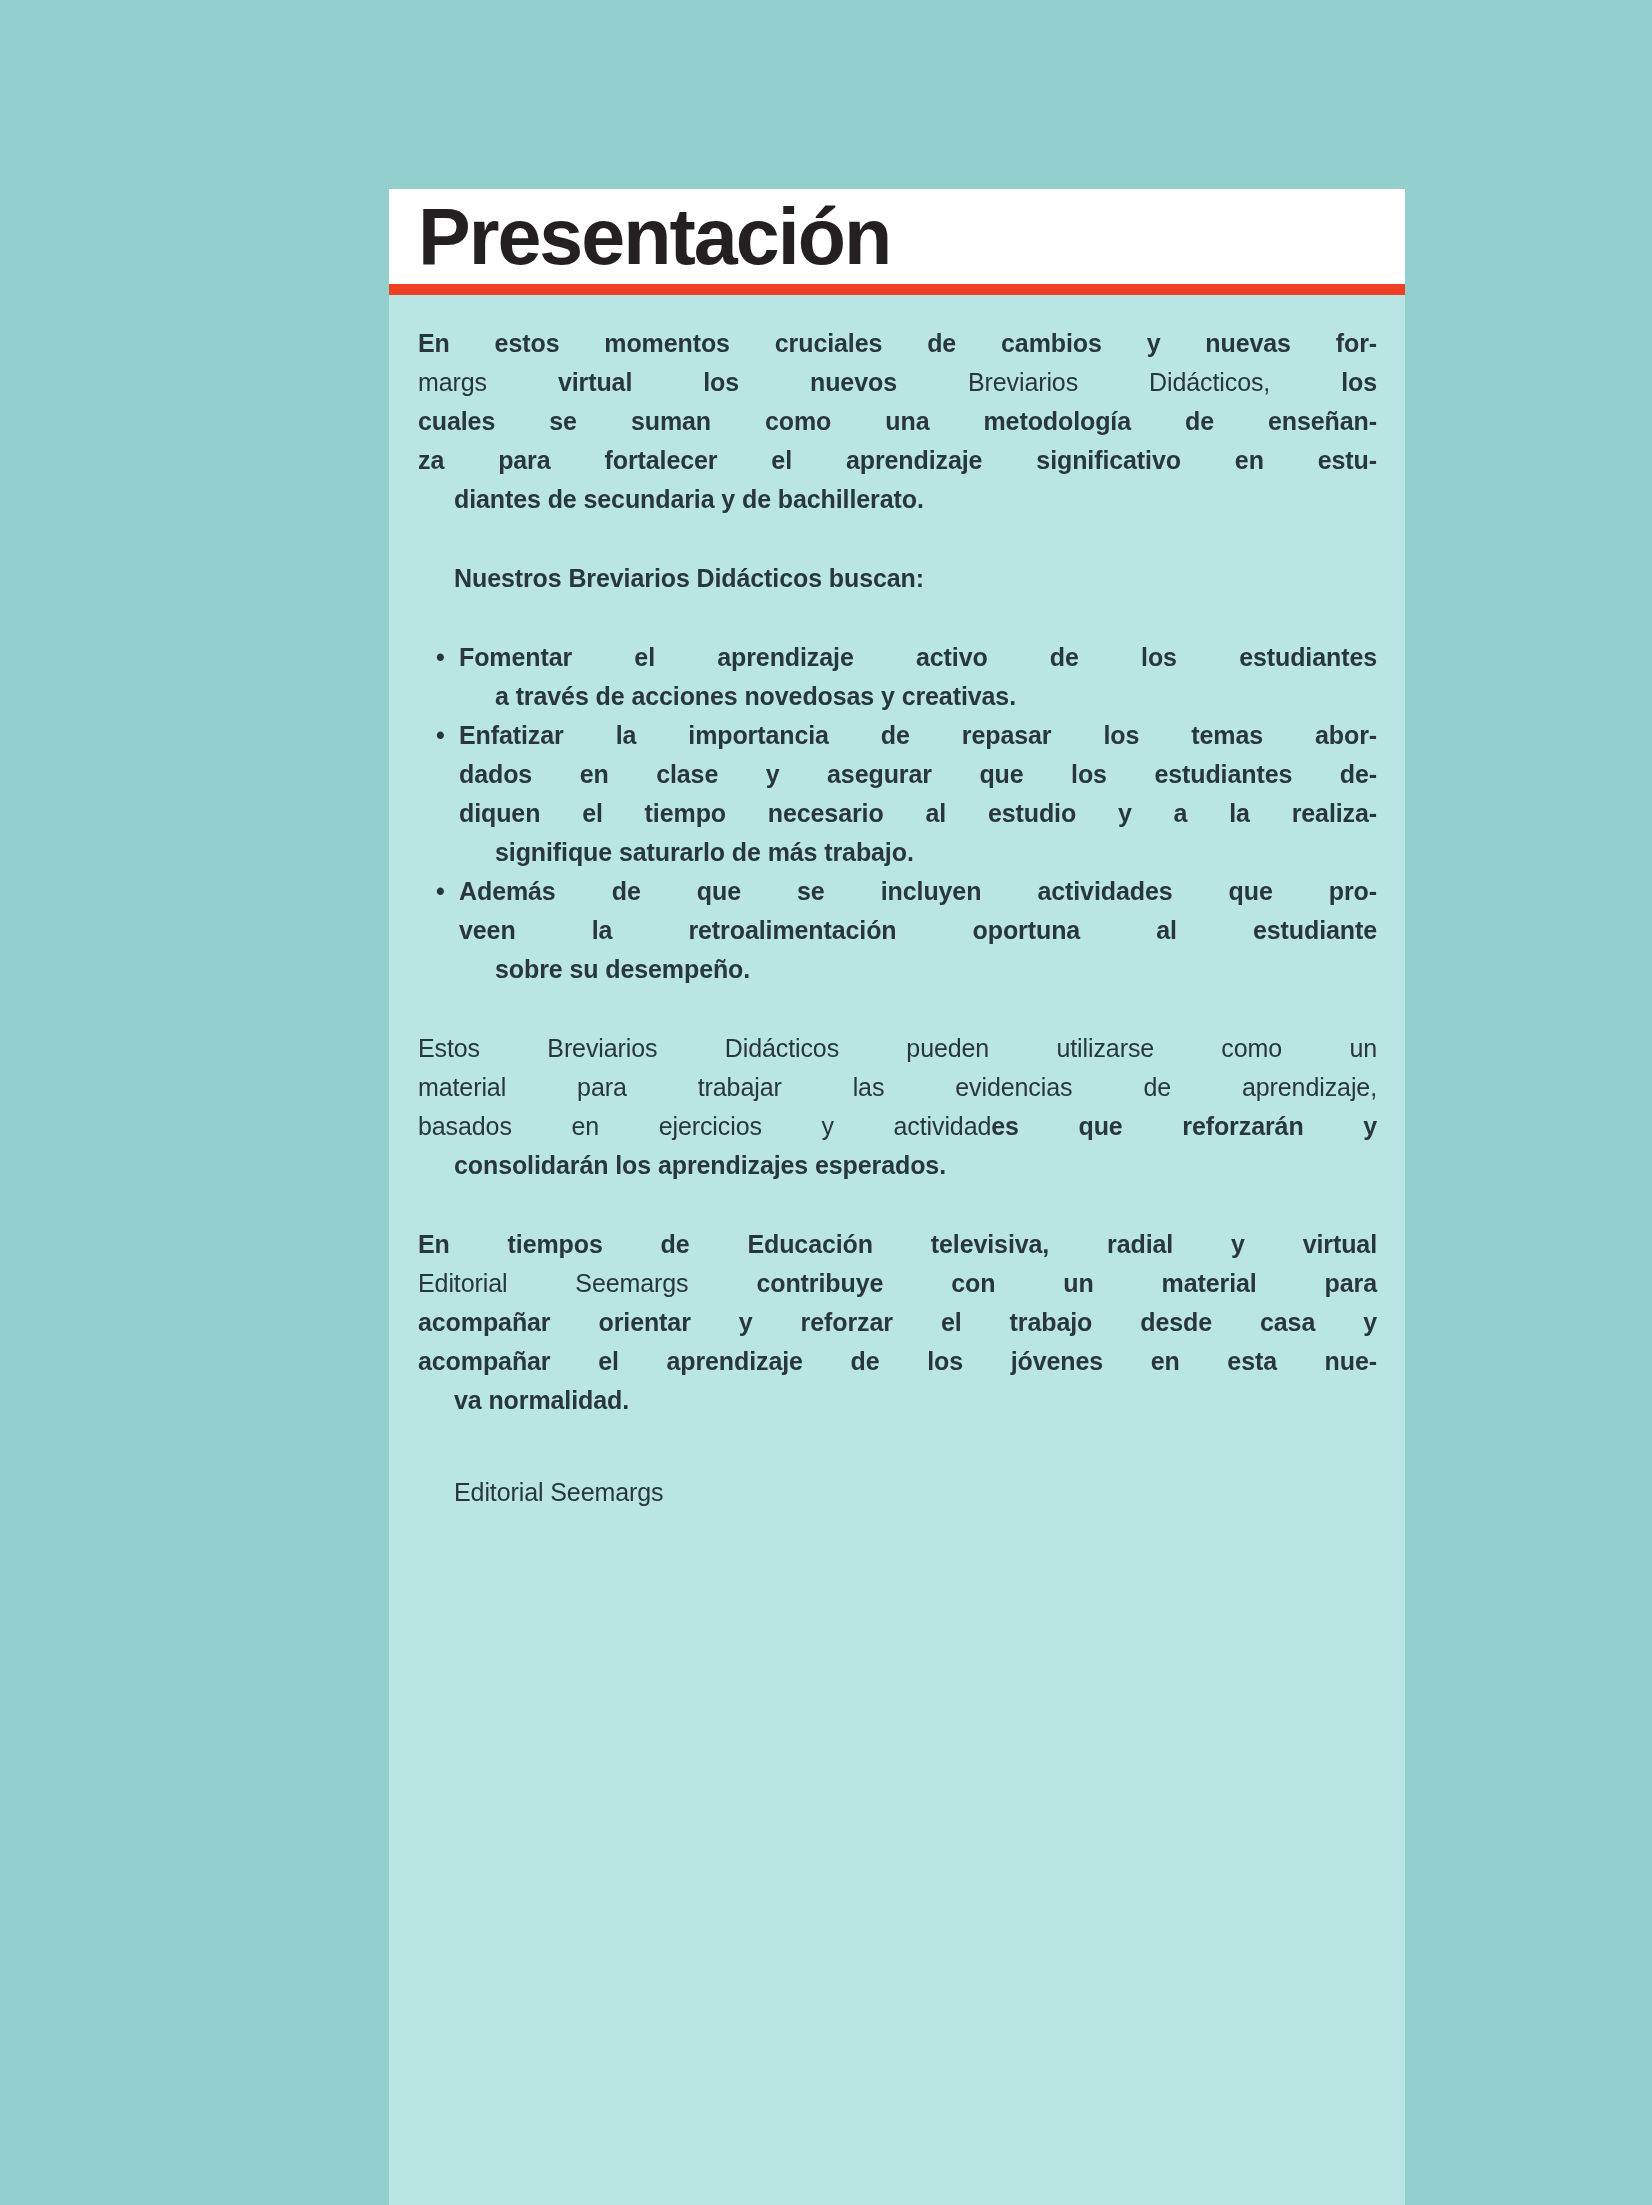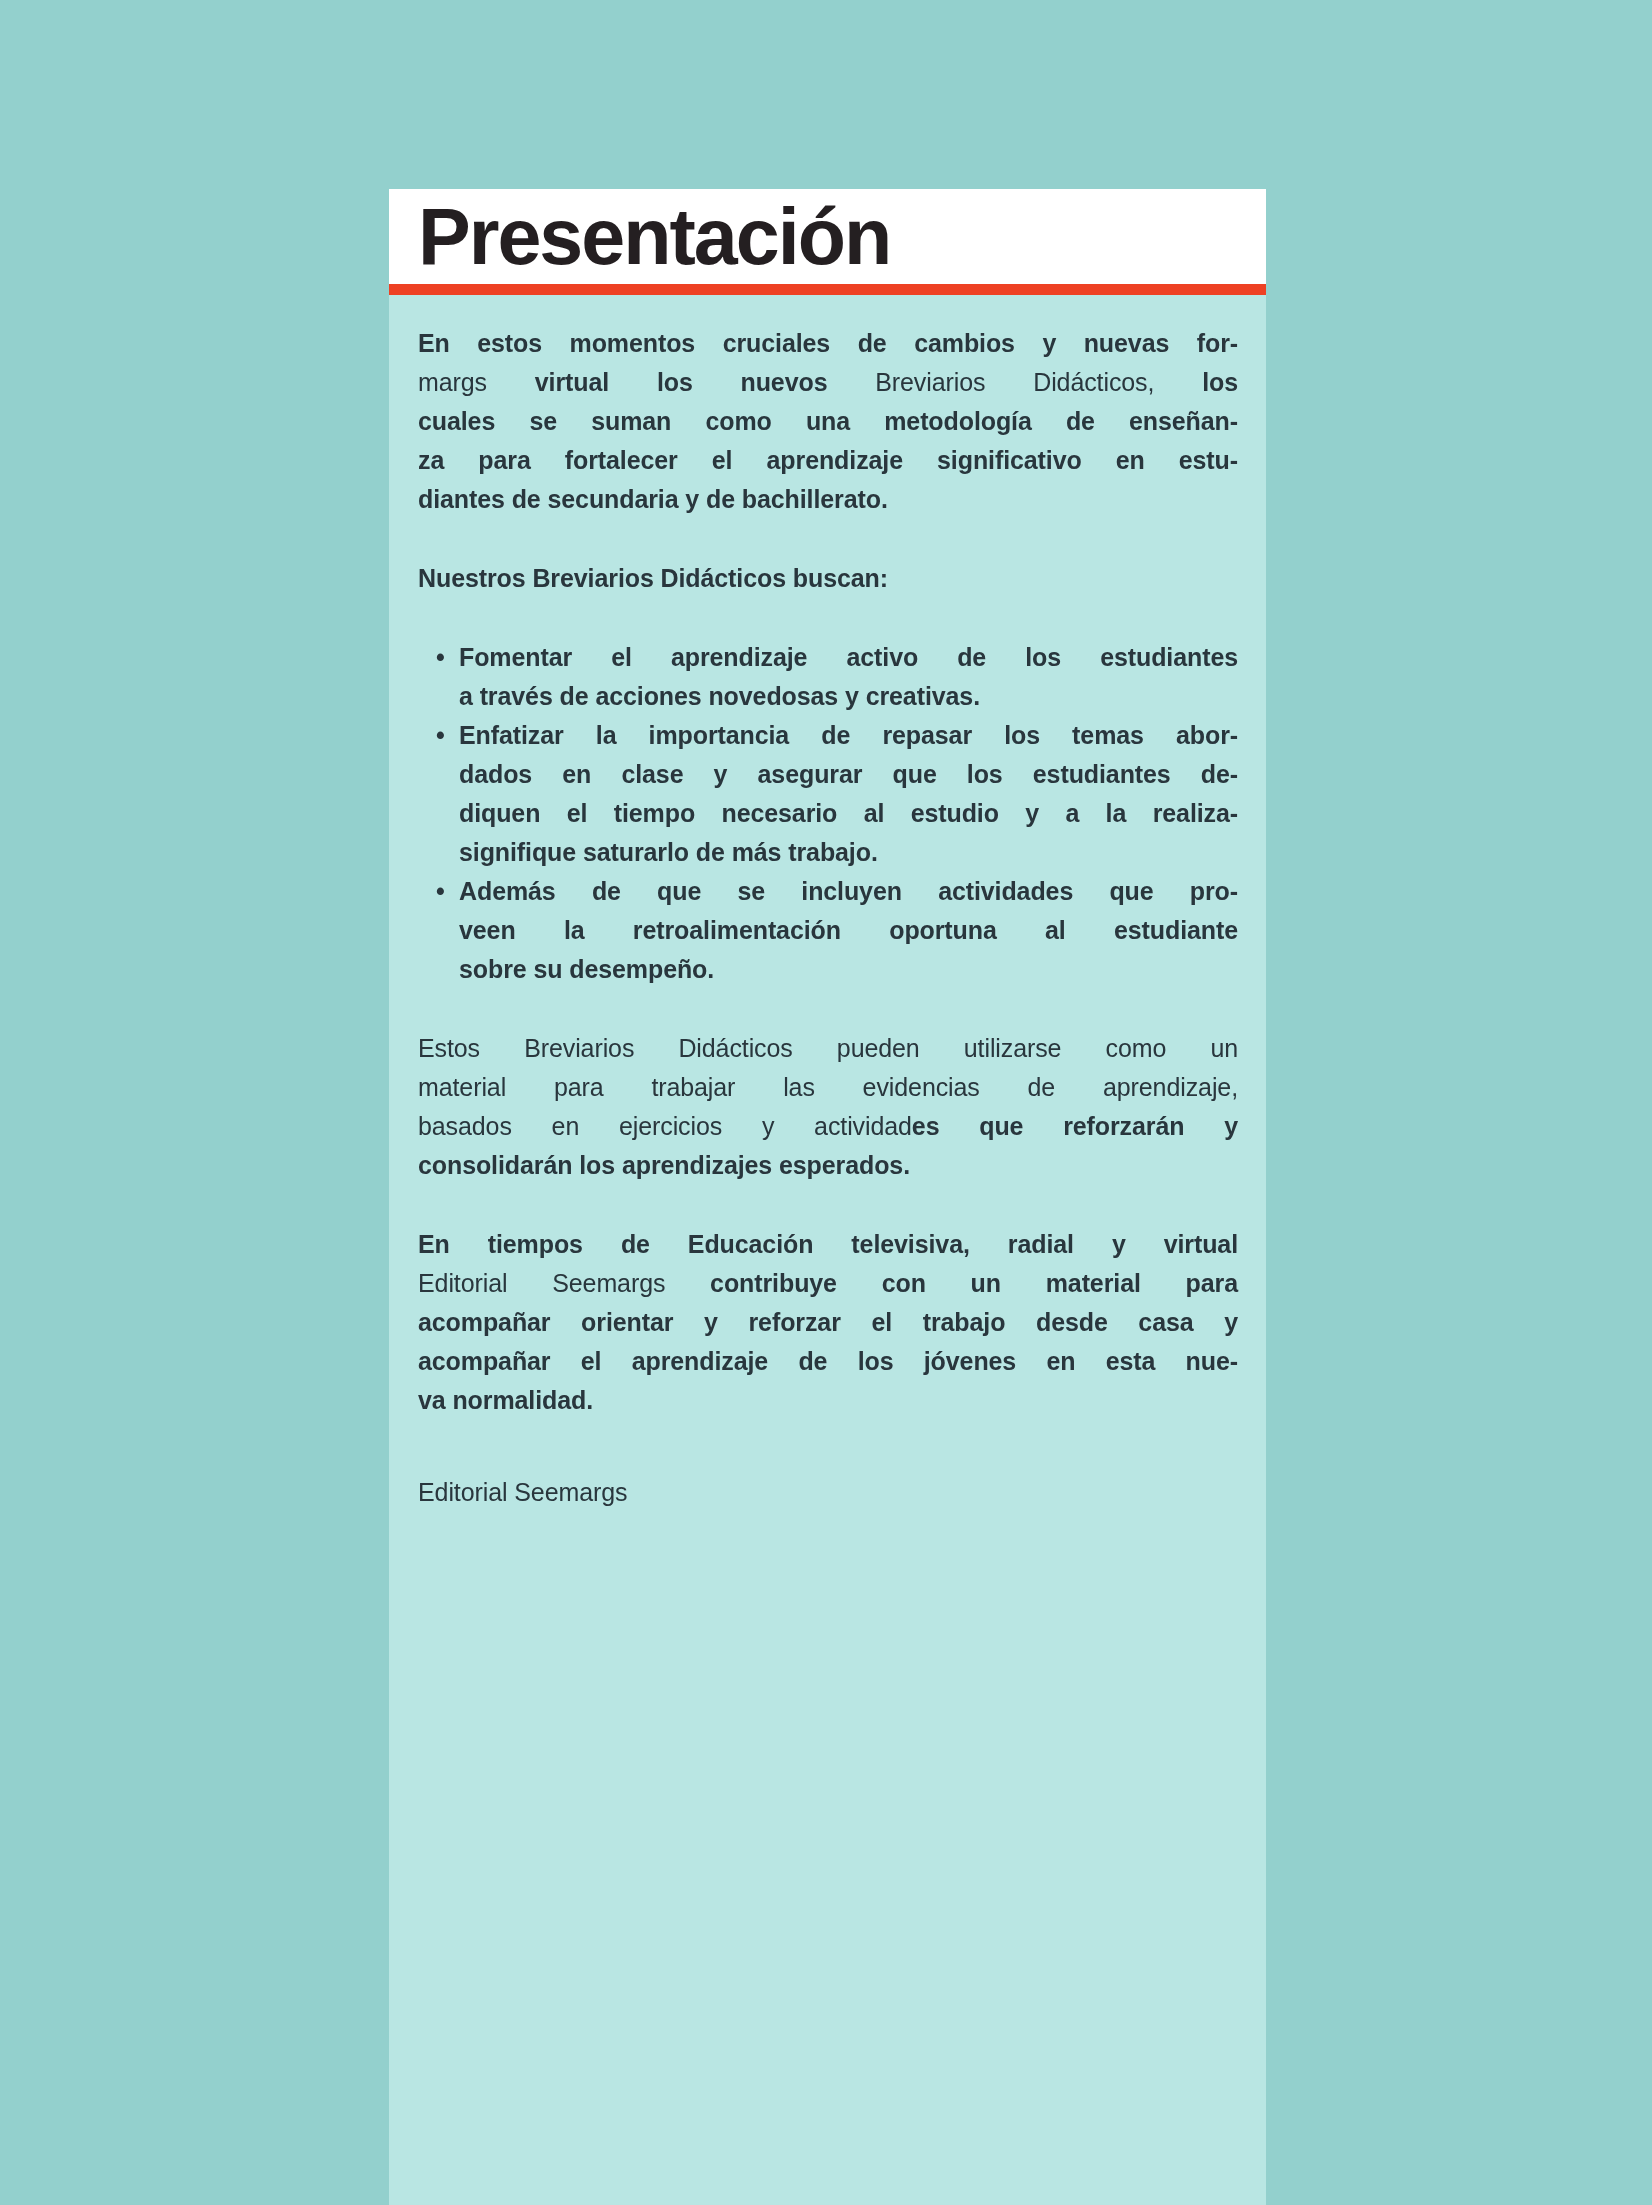--- a/index.html
+++ b/index.html
@@ -11,21 +11,21 @@
     height: 2205px;
     position: relative;
     overflow: hidden;
     background: var(--page-bg, #93d0cd);
     font-family: "Liberation Sans", sans-serif;
   }
   .panel {
     position: absolute;
     left: 389px;
     top: 189px;
-    width: 877px;
+    width: 1016px;
     bottom: 0;
     background: var(--panel-bg, #b9e6e3);
   }
   .title-band {
     height: 95px;
     background: var(--band-bg, #ffffff);
     display: flex;
     align-items: center;
   }
   .title-band h1 {
@@ -70,20 +70,21 @@
     line-height: 39px;
     font-weight: 700;
   }
   .line {
     text-align: justify;
     text-align-last: justify;
   }
   .line.last {
     text-align: justify;
     text-align-last: left;
+    margin-left: 36px;
   }
   .w-l { font-weight: 400; }
   .w-m { font-weight: 700; }
 </style>
 </head>
 <body style="--page-bg: #93d0cd; --panel-bg: #b9e6e3; --band-bg: #ffffff; --rule-color: #ee4123; --title-color: #241f21; --text-color: #29363d;">
 
 <div class="panel">
   <div class="title-band">
     <h1>Presentación</h1>

